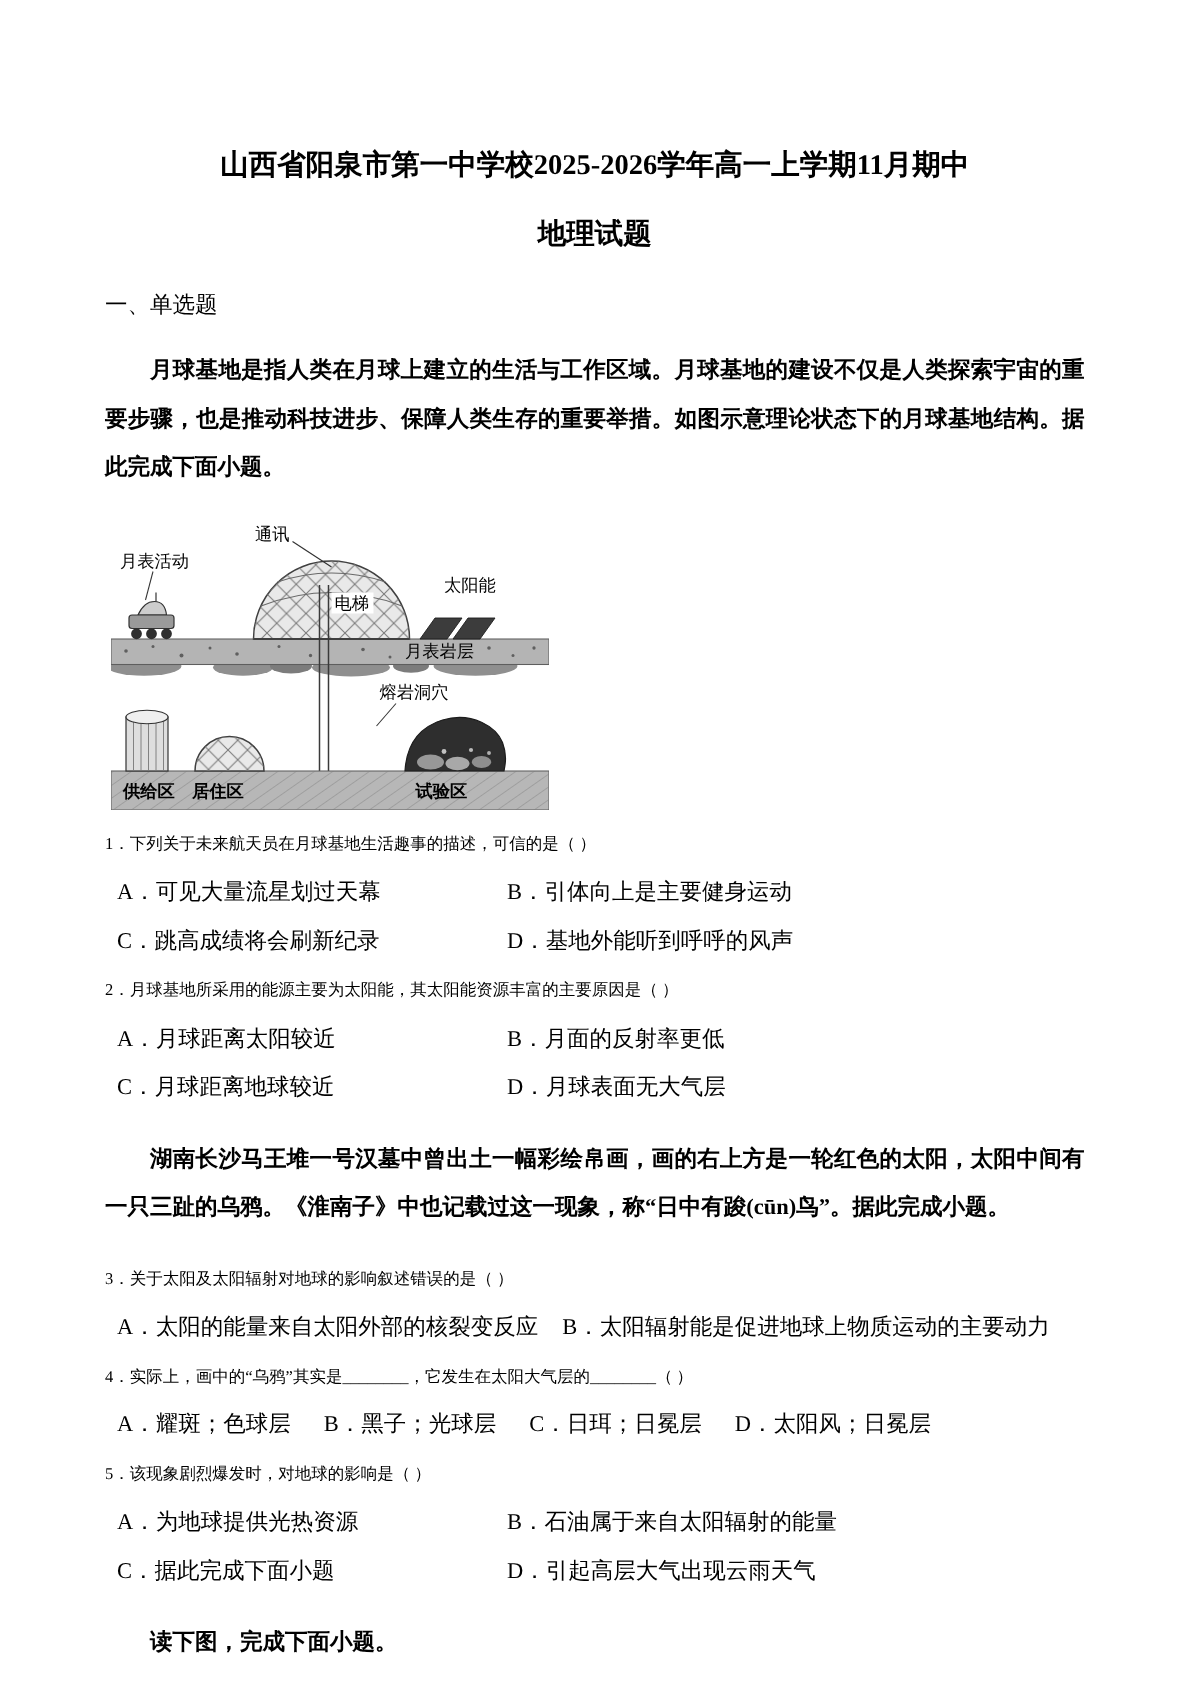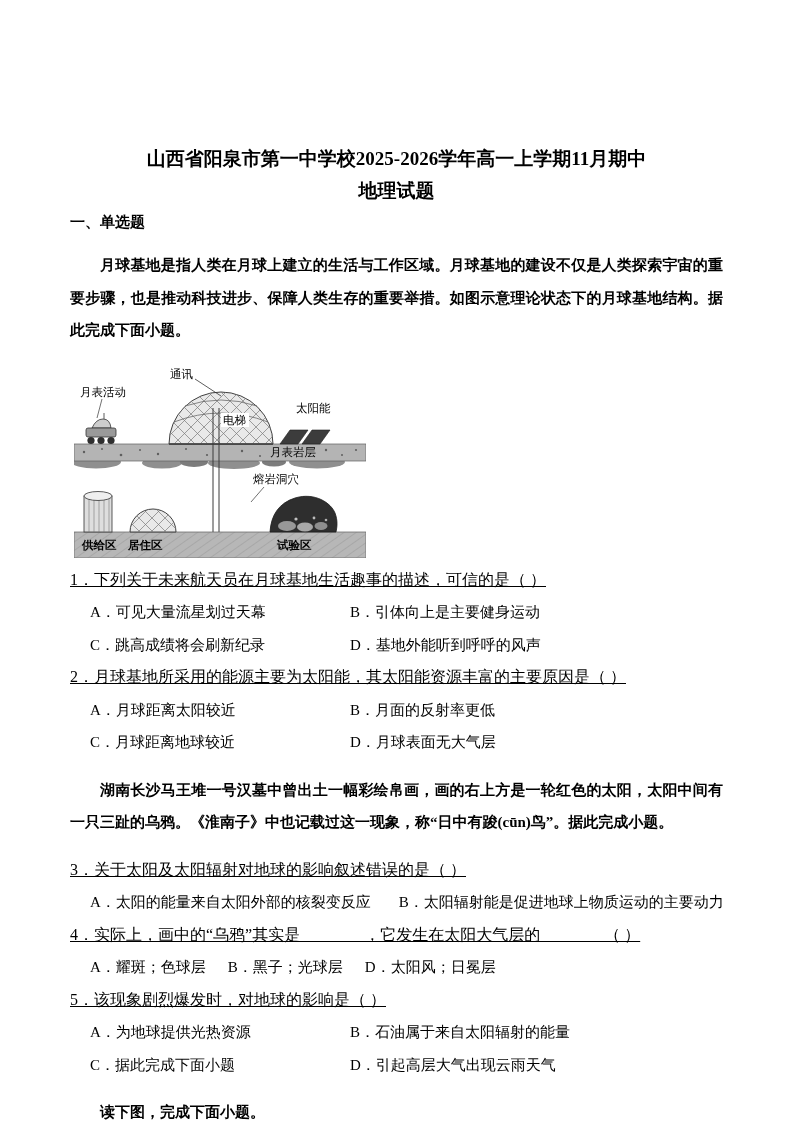--- a/index.html
+++ b/index.html
@@ -6,33 +6,32 @@
   body {
     width: 793px; height: 1122px;
     background: #ffffff; color: #000;
     font-family: "Liberation Serif", "DejaVu Serif", serif;
     overflow: hidden;
   }
   .page { padding: 96px 70px 0 70px; }
   .title {
     font-size: 19px; font-weight: bold; text-align: center;
     line-height: 30px;
-    margin-top: 48px;
   }
-  .subtitle { margin-top: 2px; }
-  .section-heading { font-size: 15px; line-height: 24px; margin-top: 4px; font-weight: bold; }
+  .subtitle { margin-top: 16px; }
+  .section-heading { font-size: 15px; line-height: 24px; margin-top: 20px; }
   .para {
     font-size: 15px; line-height: 32.5px;
     text-align: justify; text-indent: 2em; font-weight: bold;
   }
   .figure { margin: 4px 0 2px 4px; width: 292px; }
-  .question .stem { font-size: 16px; line-height: 32.5px; text-decoration: underline; }
-  .opts { margin-left: 20px; font-size: 15px; line-height: 32.5px; }
+  .question .stem { font-size: 11px; line-height: 32.5px; }
+  .opts { margin-left: 8px; font-size: 15px; line-height: 32.5px; }
   .opt-grid { display: grid; grid-template-columns: 260px 1fr; }
-  .opt-row  { display: flex; gap: 28px; white-space: nowrap; text-align: center; }
+  .opt-row  { display: flex; gap: 16px; white-space: nowrap; text-align: center; }
   .opt-row4 { display: flex; gap: 22px; white-space: nowrap; align-items: center; }
   svg text { font-family: "Liberation Serif", "DejaVu Serif", serif; }
 </style>
 </head>
 <body>
 
 <div class="page">
 
   <div class="title">山西省阳泉市第一中学校2025-2026学年高一上学期11月期中</div>
   <div class="title subtitle">地理试题</div>
@@ -188,20 +187,21 @@
       </div>
     </div>
   </div>
 
   <div class="question">
     <div class="stem">4．实际上，画中的“乌鸦”其实是________，它发生在太阳大气层的________（  ）</div>
     <div class="opts">
       <div class="opt-row4">
         <span>A．耀斑；色球层</span>
         <span>B．黑子；光球层</span>
+        <span>C．日珥；日冕层</span>
         <span>D．太阳风；日冕层</span>
       </div>
     </div>
   </div>
 
   <div class="question">
     <div class="stem">5．该现象剧烈爆发时，对地球的影响是（  ）</div>
     <div class="opts opt-grid">
       <span>A．为地球提供光热资源</span>
       <span>B．石油属于来自太阳辐射的能量</span>

